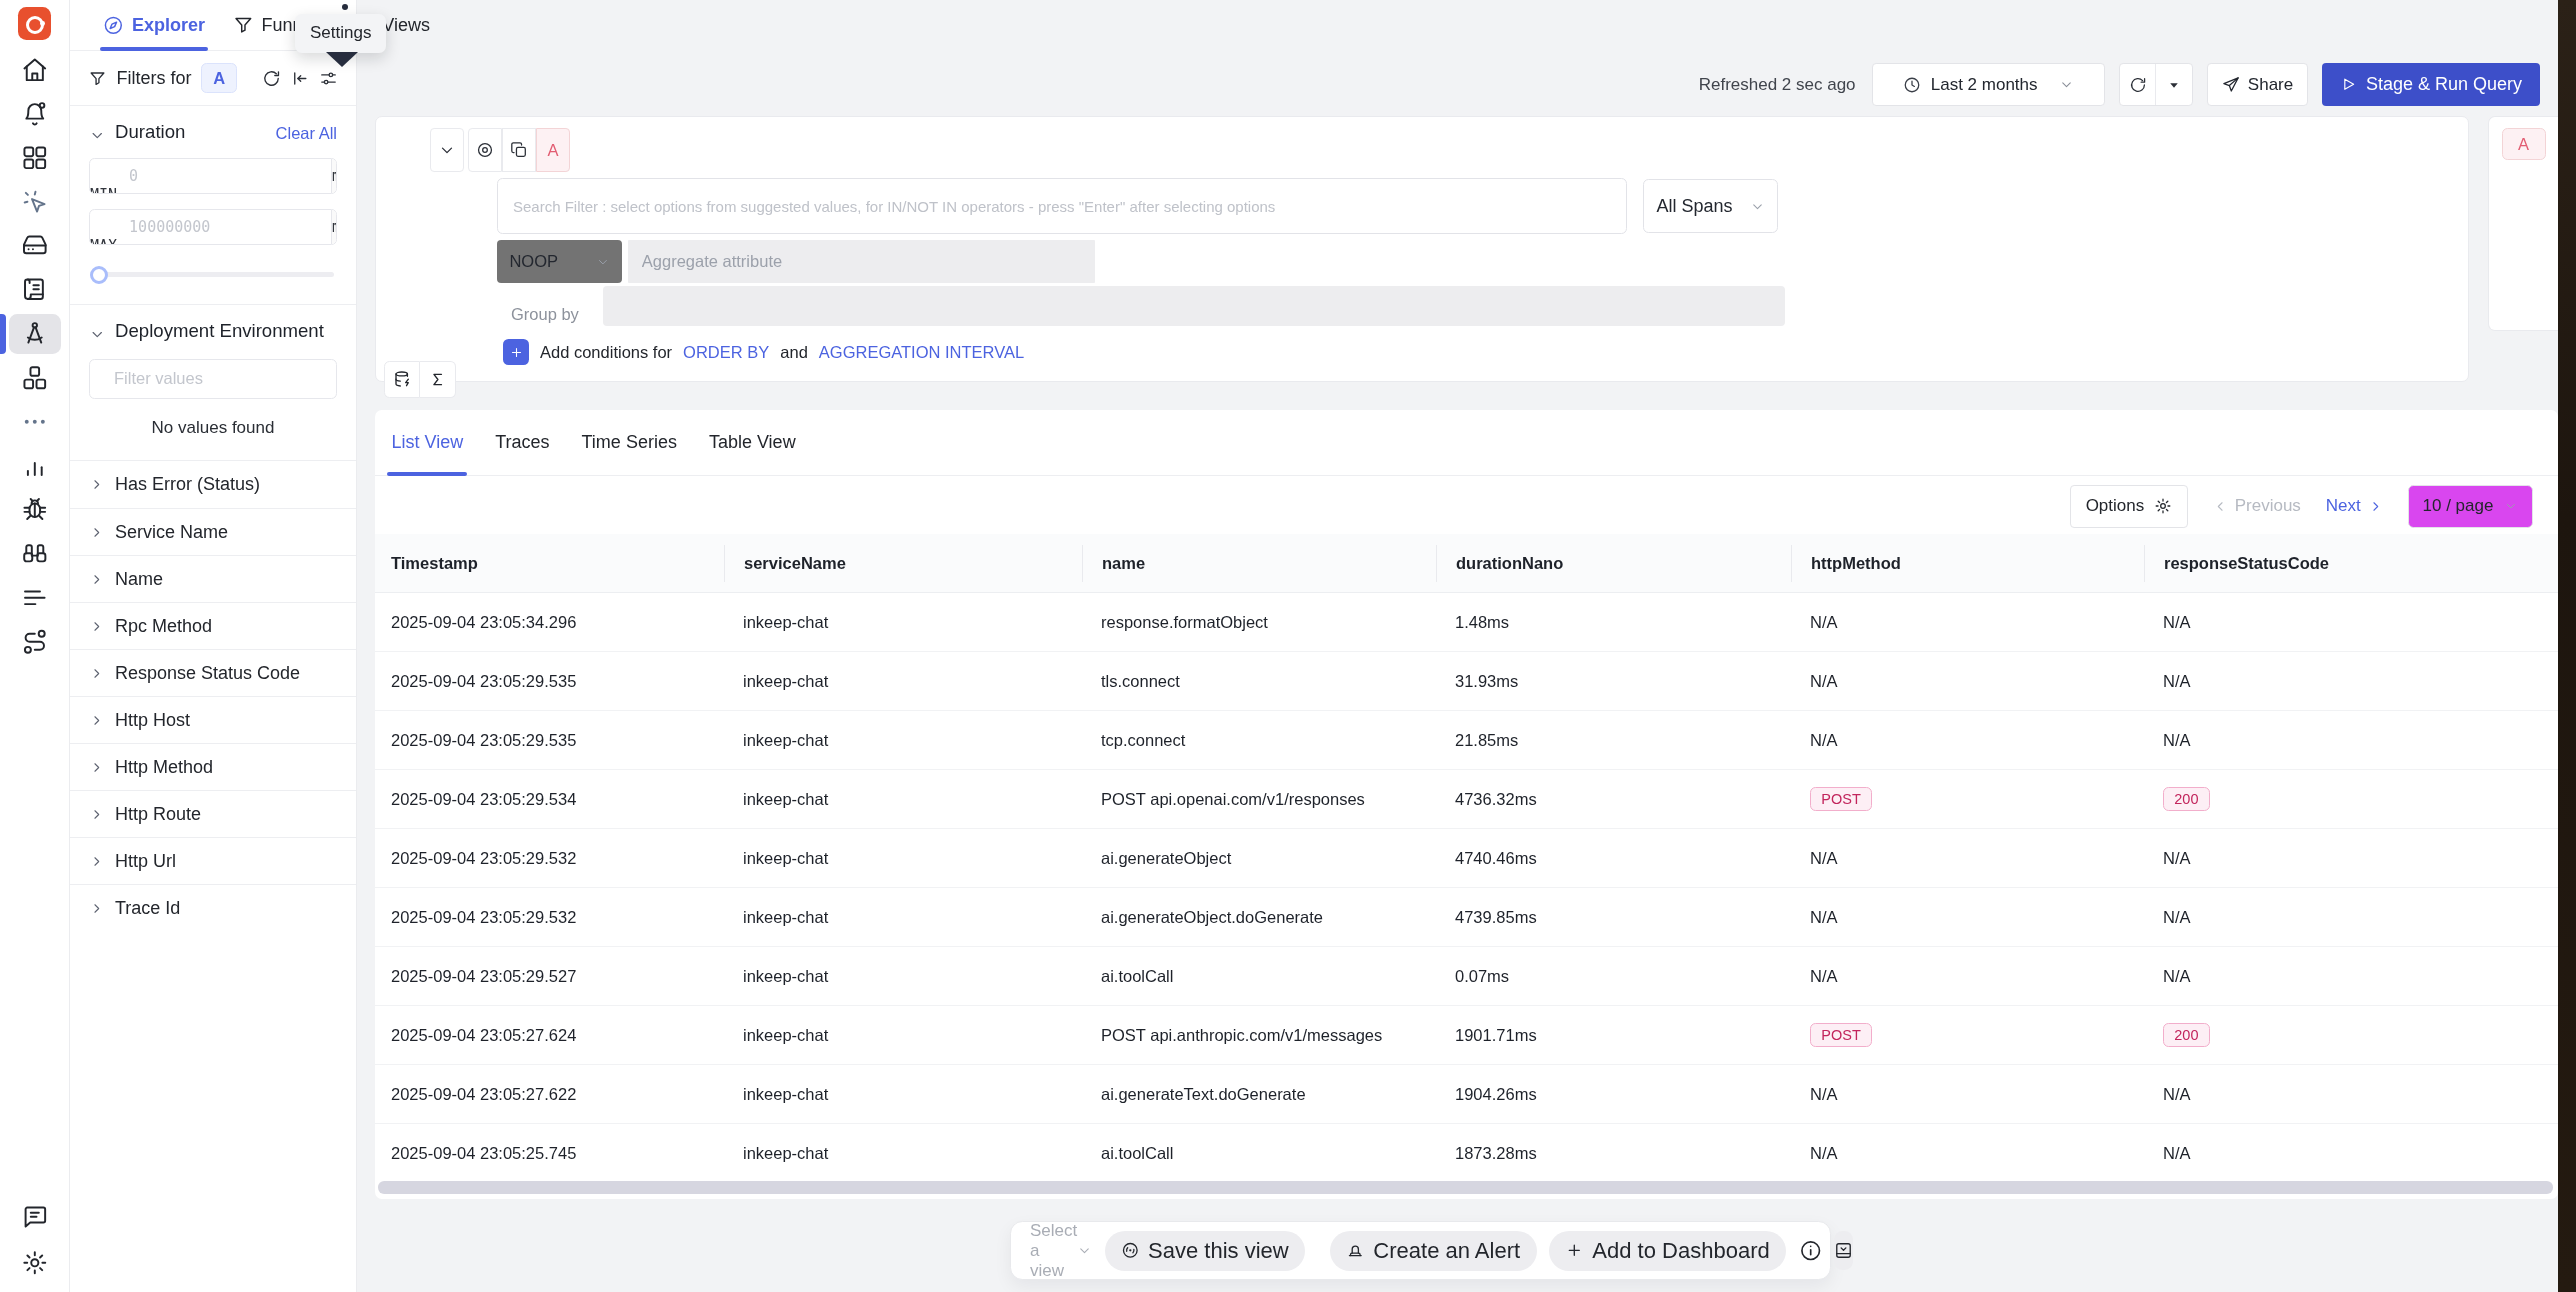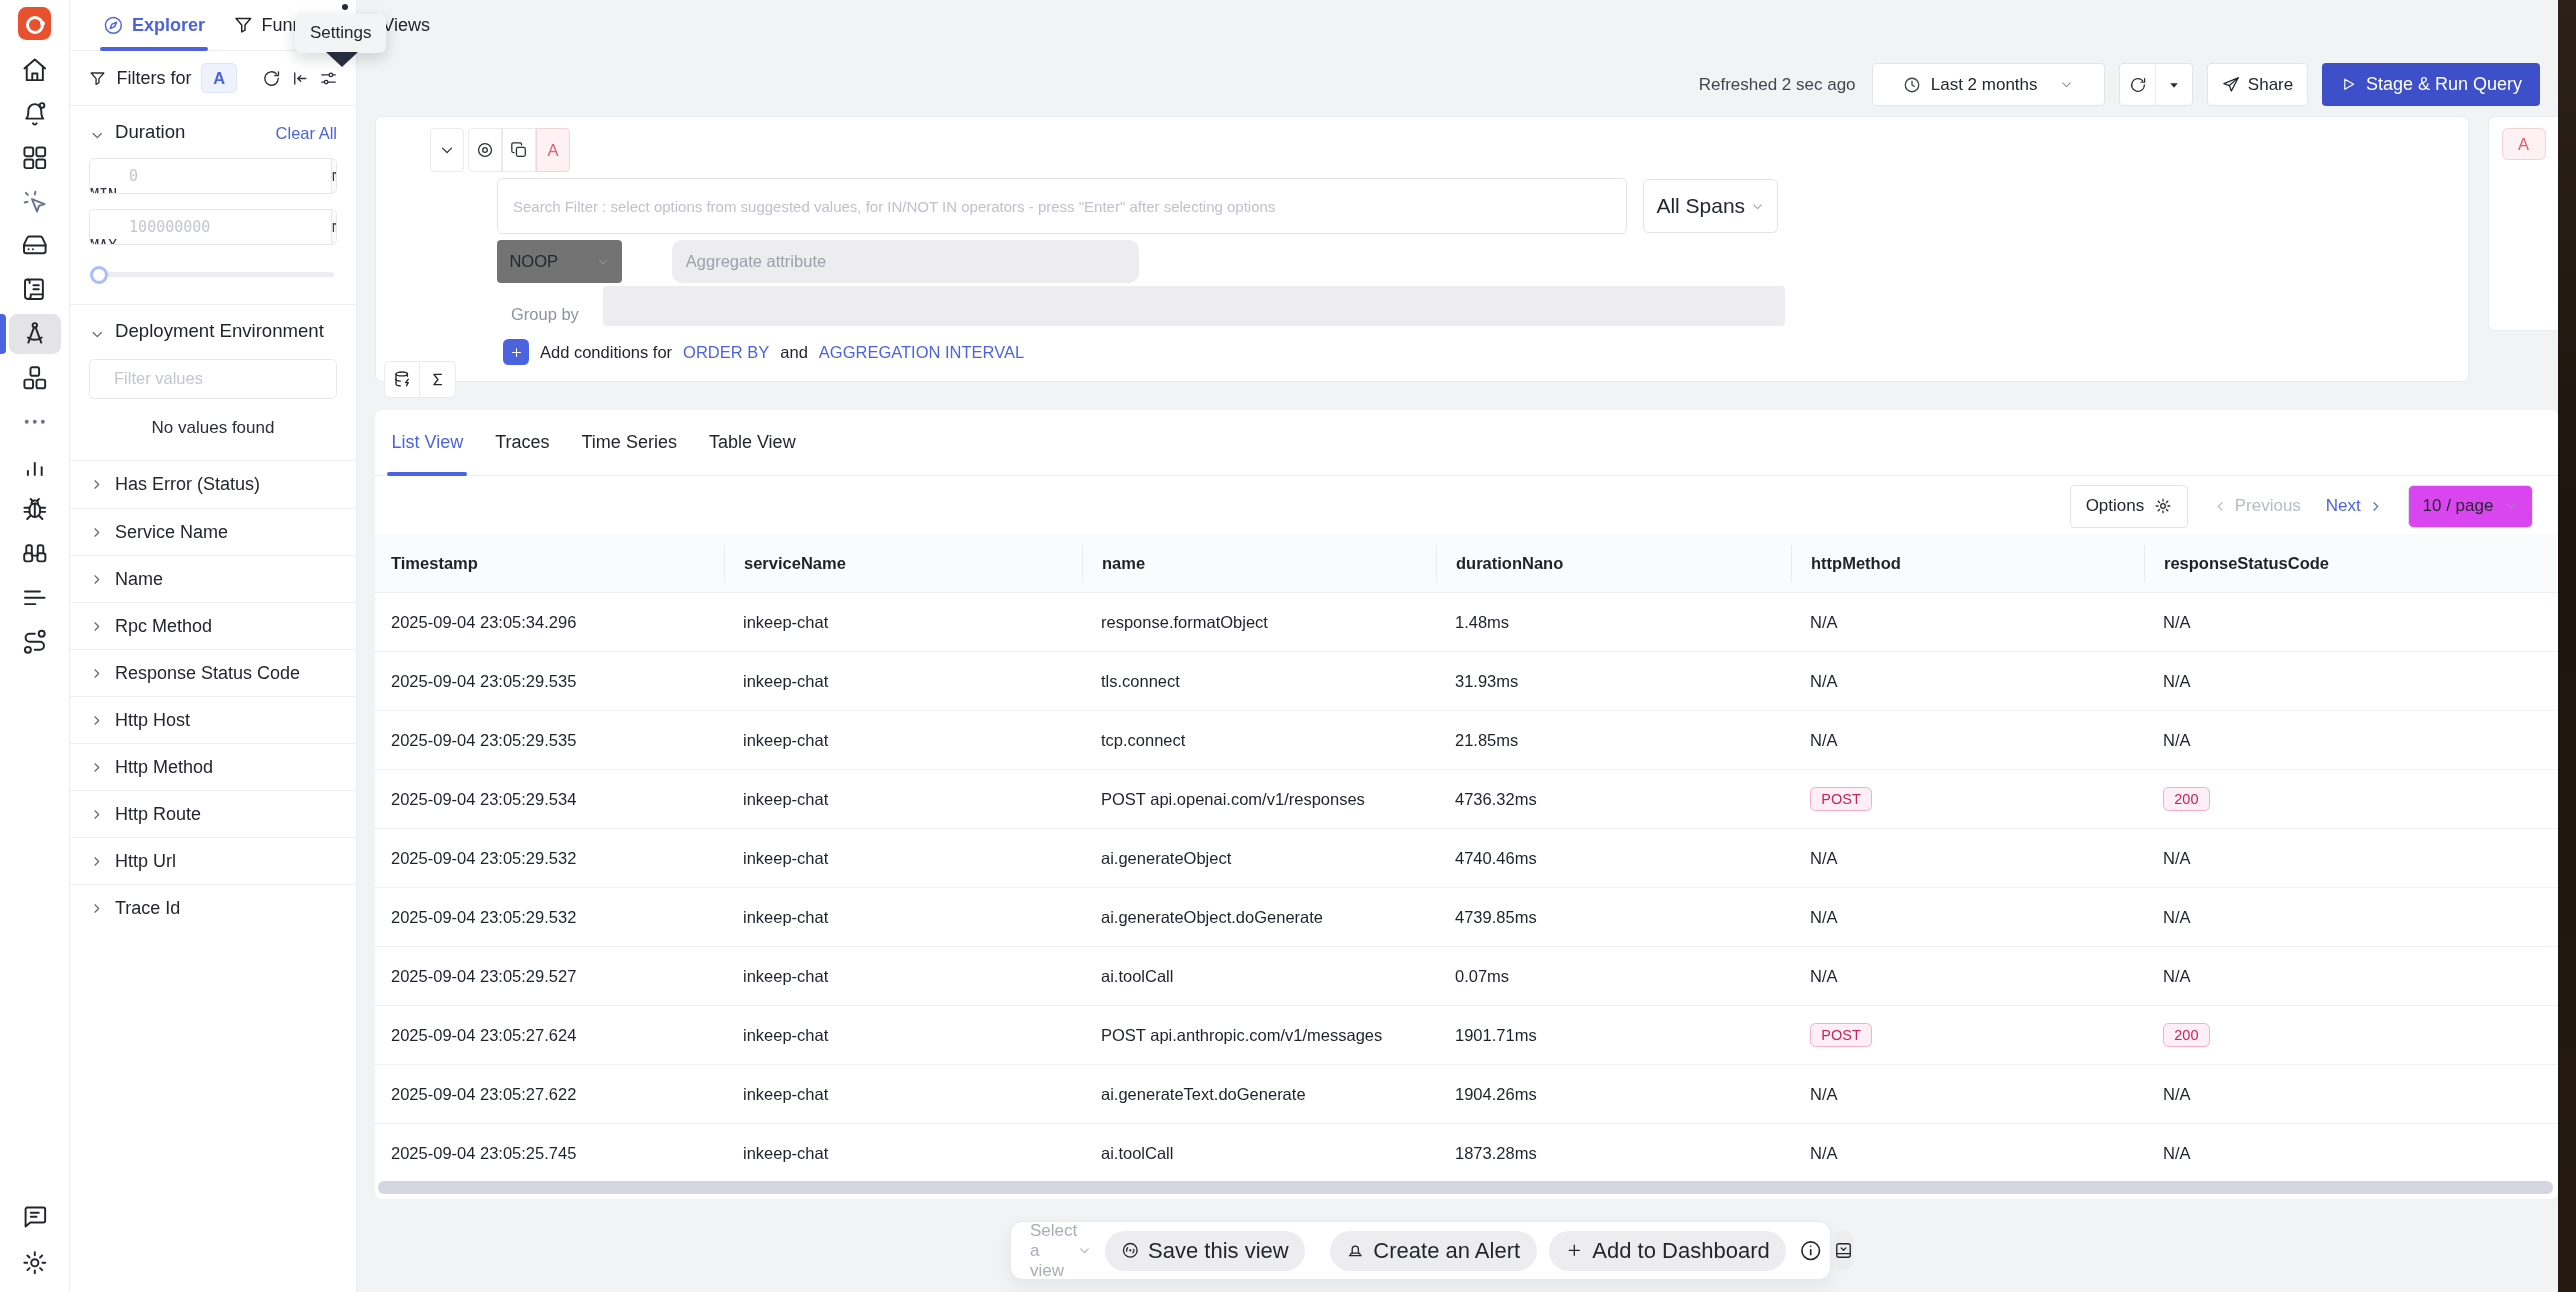--- a/index.html
+++ b/index.html
@@ -90,26 +90,26 @@
   .chip { width:34px; height:44px; background:#fff; border:1.4px solid #e9eaee; display:flex; align-items:center; justify-content:center; color:#2b2f37; cursor:pointer; }
   .chip .icon { width:18px; height:18px; }
   .chip.first { border-radius:4.1px 0 0 4.1px; }
   .chip.gap { margin-right:4.1px; border-radius:4.1px; }
   .chip.last { border-radius:0 4.1px 4.1px 0; }
   .chip.a-chip { background:#fdf1f3; border-color:#f3d4d6; color:#e25d72; font-size:16.5px; font-weight:500; }
   .search-row { position:absolute; left:121px; top:61px; width:1130px; height:56px; }
   .search-input { width:100%; height:100%; border:1.4px solid #e2e3e8; border-radius:5.5px; padding:0 15px; font-size:15px; outline:none; color:#3a3f48; font-family:"Liberation Sans",sans-serif; }
   .search-input::placeholder { color:#bfc2c9; }
   .scope-box { position:absolute; left:1267px; top:62px; width:135px; height:54px; display:flex; align-items:center; padding:0 12.4px; background:#fff; border:1.4px solid #e2e3e8; border-radius:5.5px; cursor:pointer; }
-  .scope-box .label { flex:1; font-size:21px; color:#23272f; }
+  .scope-box .label { flex:1; font-size:18px; color:#23272f; }
   .scope-box .icon { width:15px; height:15px; color:#9aa0aa; }
   .noop-box { position:absolute; left:121px; top:123px; width:125px; height:43px; background:#737373; border-radius:4.1px; display:flex; align-items:center; padding:0 12.4px; cursor:pointer; }
   .noop-box .label { flex:1; font-size:16.5px; color:#23272f; }
   .noop-box .icon { width:13.8px; height:13.8px; color:#9aa0aa; }
-  .agg-box { position:absolute; left:252px; top:123px; width:467px; height:43px; background:#ededef; border-radius:10px;margin-left:44px; }
+  .agg-box { position:absolute; left:252px; top:123px; width:467px; height:43px; background:#ededef; border-radius:1px; }
   .agg-box input { width:100%; height:100%; background:transparent; border:none; outline:none; padding:0 13.8px; font-size:16.5px; font-family:"Liberation Sans",sans-serif; color:#3a3f48; }
   .agg-box input::placeholder { color:#9ca1ab; }
   .groupby-label { position:absolute; left:135px; top:178px; height:39px; display:flex; align-items:center; font-size:16.5px; color:#8d929c; }
   .groupby-box { position:absolute; left:227px; top:169px; width:1182px; height:40px; background:#ededef; border-radius:4.1px; cursor:pointer; }
   .cond-row { position:absolute; left:127px; top:222px; display:flex; align-items:center; gap:11px; font-size:16.5px; color:#23262c; }
   .plus-sq { width:26px; height:26px; border-radius:5.5px; background:var(--accent); color:#fff; display:flex; align-items:center; justify-content:center; cursor:pointer; }
   .plus-sq .icon { width:15px; height:15px; }
   .cond-link { color:var(--accent); font-weight:500; cursor:pointer; }
   .qb-chips { position:absolute; left:384px; top:361px; display:flex; z-index:2; }
   .qb-chip { width:36px; height:37px; background:#fff; border:1.4px solid #e9eaee; display:flex; align-items:center; justify-content:center; color:#23262c; cursor:pointer; }

